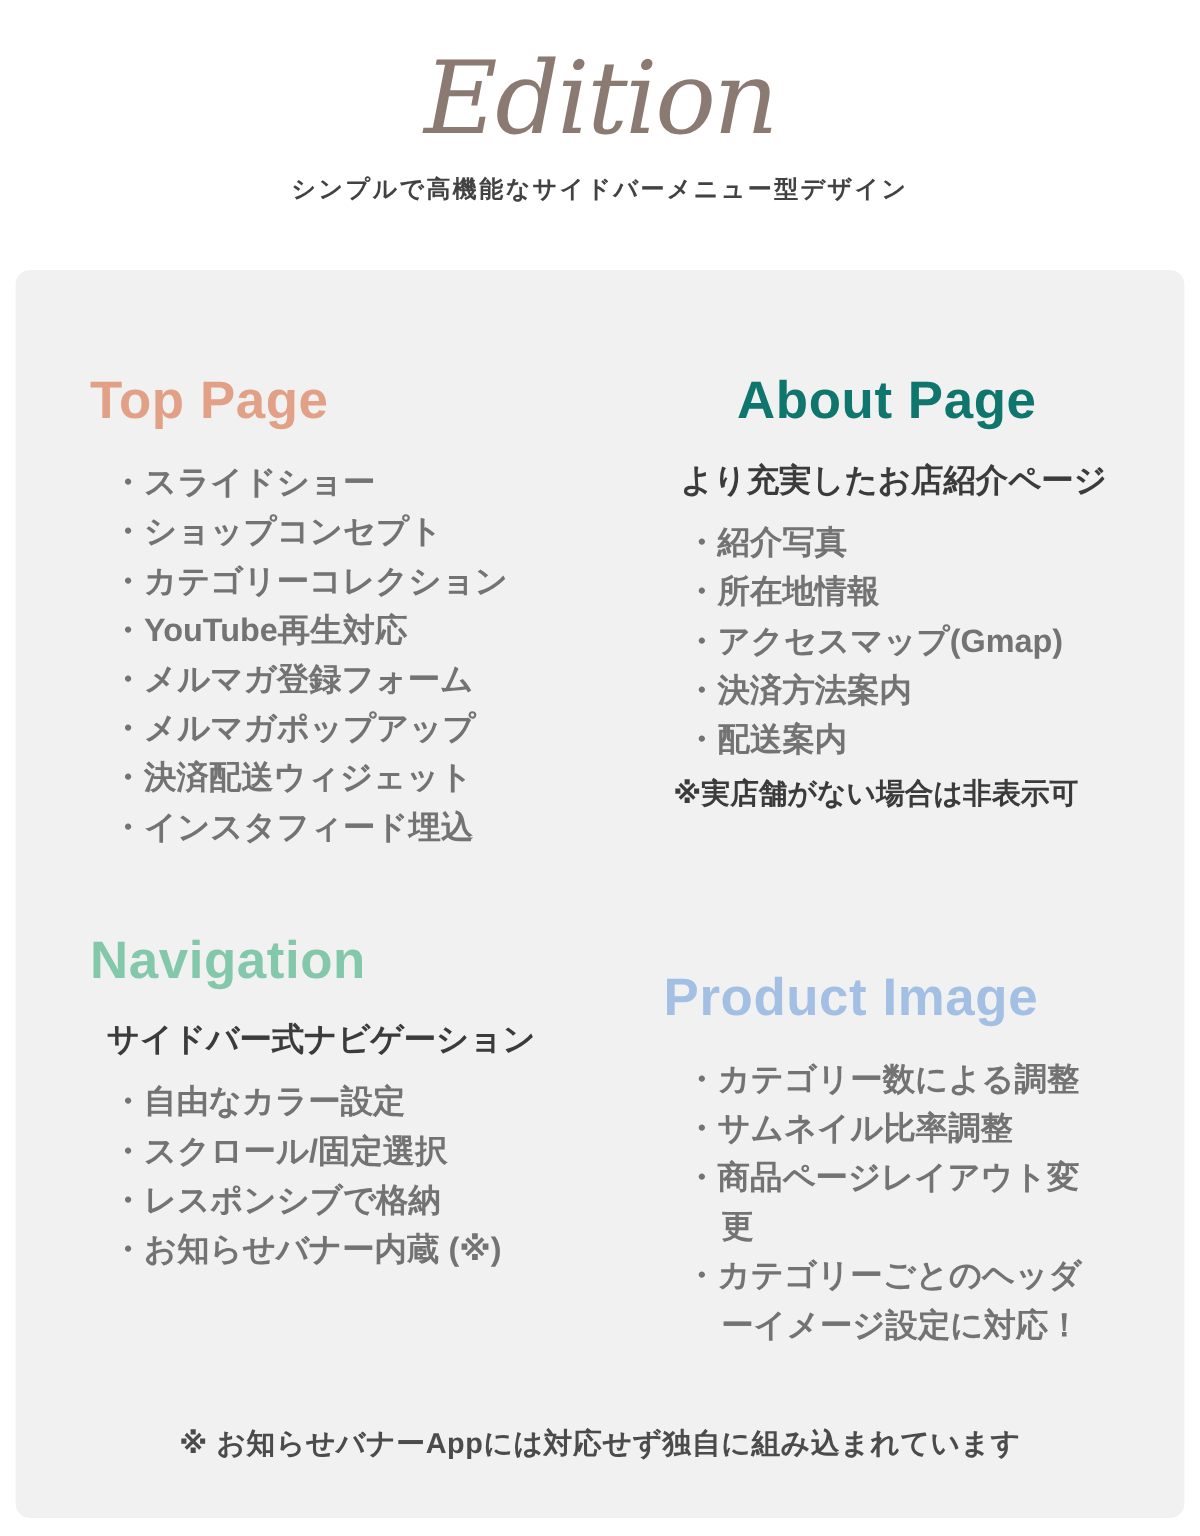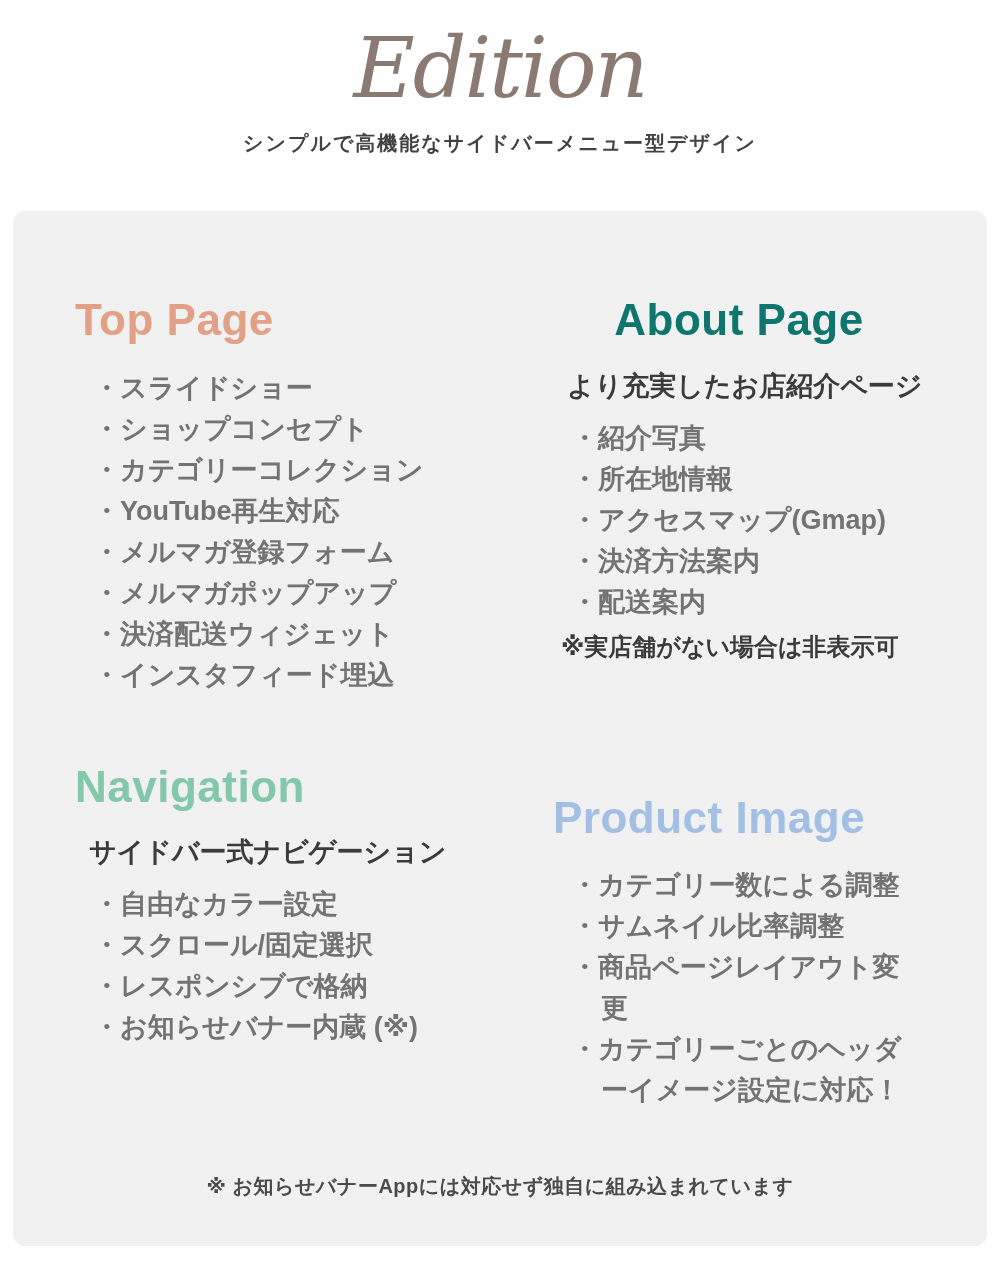--- a/index.html
+++ b/index.html
@@ -5,21 +5,21 @@
   html, body { margin: 0; padding: 0; }
   body {
     width: 1000px;
     background: #ffffff;
     font-family: "Liberation Sans", "DejaVu Sans", sans-serif;
     color: #3b3b3b;
   }
   .page { width: 1000px; min-height: 1280px; }
 
   
-  .hero { text-align: center; padding-top: 22px; }
+  .hero { text-align: center; padding-top: 36px; }
   .logo {
     font-family: "DejaVu Serif", serif;
     font-style: italic;
     font-size: 84px;
     line-height: 1.1;
     color: #8a7a72;
     letter-spacing: -2px;
   }
   .subtitle {
     margin-top: 16px;
@@ -74,21 +74,21 @@
     font-size: 24px;
     font-weight: 600;
     color: #3b3b3b;
   }
   .section-second-left  { margin-top: 68px; }
   .section-second-right { margin-top: 132px; }
 
   .footnote {
     margin-top: 62px;
     text-align: center;
-    font-size: 20px;
+    font-size: 24px;
     font-weight: 600;
     color: #4b4b4b;
     letter-spacing: 0.5px;
   }
 </style>
 </head>
 <body>
 
 <div class="page">
 

